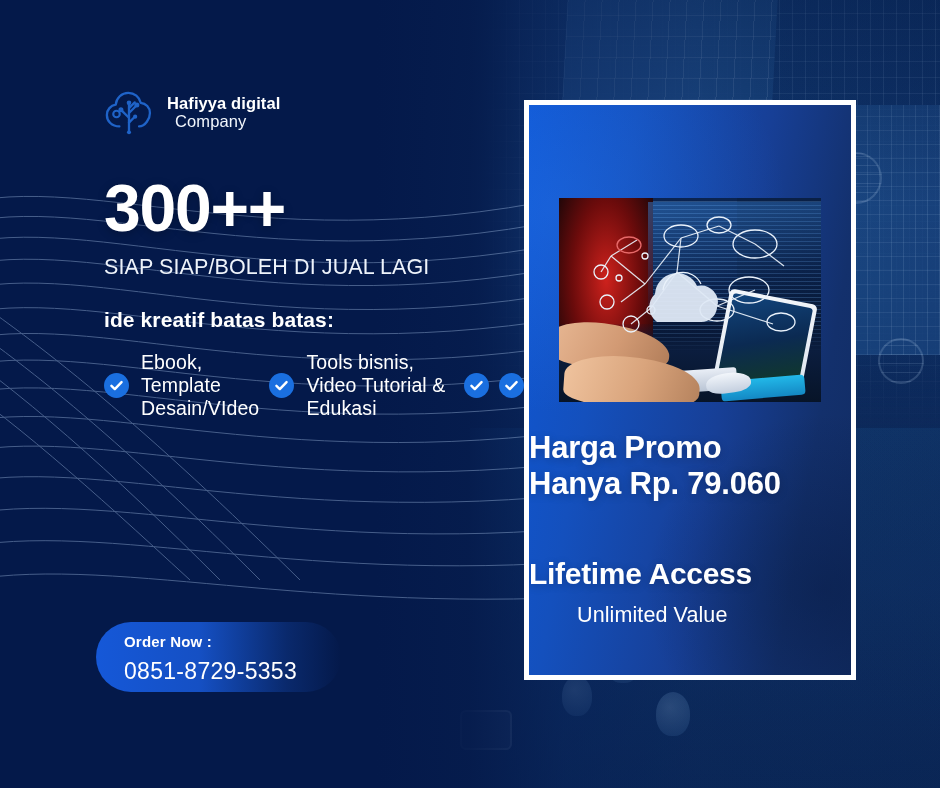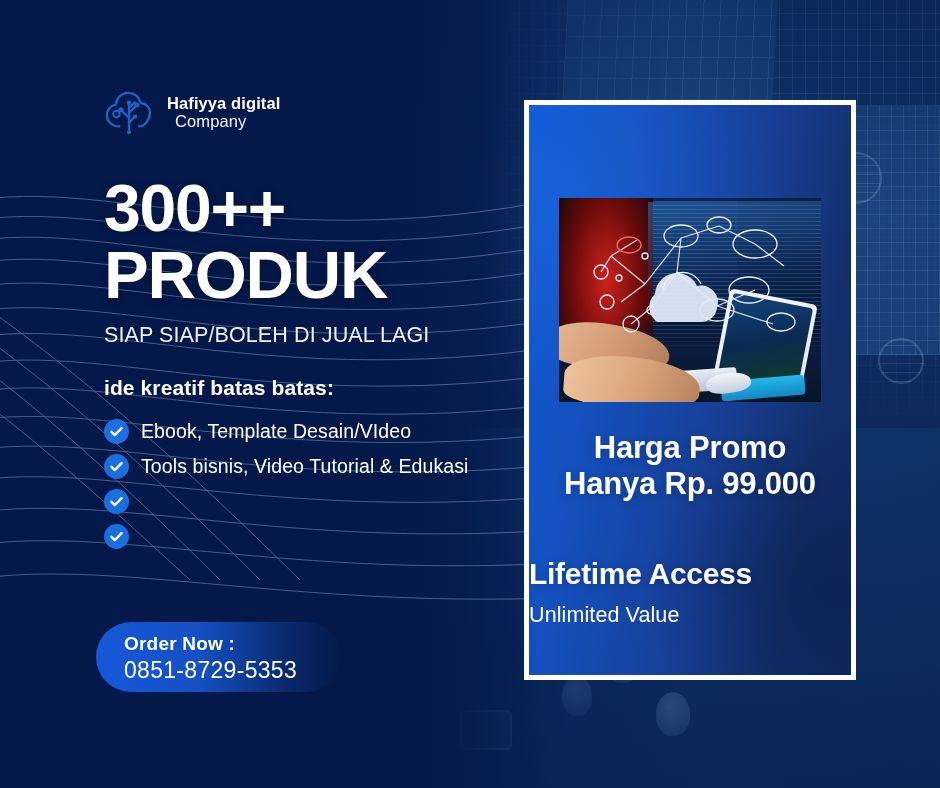--- a/index.html
+++ b/index.html
@@ -111,37 +111,37 @@
 
   .subline{
     margin-top:16px;
     color:#eef3fa; font-size:21.5px; font-weight:400; letter-spacing:.1px;
   }
   .kicker{
     margin-top:28px;
     color:#ffffff; font-size:21px; font-weight:bold; letter-spacing:.1px;
   }
 
-  .list{ margin-top:19px; display:flex; flex-direction:column; gap:10px; }
+  .list{ margin-top:19px; display:flex; flex-direction:row; gap:10px; }
   .li{ display:flex; align-items:center; gap:12px; }
   .check{
     width:25px; height:25px; flex:0 0 auto; border-radius:50%;
     background:#1a6fe0; display:flex; align-items:center; justify-content:center;
   }
   .check svg{ width:15px; height:15px; display:block; }
   .li-text{ color:#ffffff; font-size:19.5px; letter-spacing:.1px; }
 
   .order{
     position:absolute; left:96px; top:622px;
     width:245px; height:70px; border-radius:35px;
     background:linear-gradient(90deg,#1558d8 0%, #1550c4 42%, rgba(14,54,136,.55) 78%, rgba(8,33,92,0) 100%);
     padding:11px 0 0 28px;
   }
-  .order-label{ color:#ffffff; font-size:19px; font-weight:bold; letter-spacing:.2px; }
-  .order-phone{ color:#ffffff; font-size:23px; font-weight:400; letter-spacing:.3px; margin-top:2px; }
+  .order-label{ color:#ffffff; font-size:15px; font-weight:bold; letter-spacing:.2px; }
+  .order-phone{ color:#ffffff; font-size:23px; font-weight:400; letter-spacing:.3px; margin-top:8px; }
 
   
   .card{
     position:absolute; left:524px; top:100px; width:332px; height:580px;
     border:5px solid #ffffff;
     background:linear-gradient(100deg,#0f57d4 0%, #1450bd 26%, #173f96 58%, #13306c 82%, #112c63 100%);
     overflow:hidden;
   }
   .card-glow{
     position:absolute; inset:0;
@@ -215,32 +215,32 @@
     background:linear-gradient(160deg,#12467f 0%, #0b2a52 50%, #123b24 100%);
   }
   .ph-mousepad{
     position:absolute; left:62%; top:88%; width:32%; height:10%;
     border-radius:4px; transform:rotate(-5deg);
     background:linear-gradient(180deg,#22b8e8,#1488c4);
   }
   .ph-net{ position:absolute; inset:0; }
   .ph-net svg{ width:100%; height:100%; display:block; }
 
-  .card-price{ position:absolute; left:0; right:0; top:325px; text-align:center; }
+  .card-price{ position:absolute; left:0; right:0; top:325px; }
   .price-l1, .price-l2{
     color:#ffffff; font-weight:bold; font-size:31px; line-height:1.16;
     letter-spacing:-.2px; text-shadow:0 2px 8px rgba(0,0,0,.22);
   }
   .card-life{ position:absolute; left:0; right:0; top:452px; text-align:left; }
   .life-main{
     color:#ffffff; font-weight:bold; font-size:30px; letter-spacing:-.3px;
     text-shadow:0 2px 8px rgba(0,0,0,.22);
   }
   .life-sub{
-    margin-top:12px; color:#ffffff; font-weight:400; font-size:21.5px; letter-spacing:.1px;
+    margin-top:12px; color:#ffffff; font-weight:400; font-size:21.5px; letter-spacing:.1px;padding-left:48px;
   }
 </style>
 </head>
 <body>
 
 <div class="poster">
 
   <div class="bg-city">
     <div class="bg-buildings"></div>
     <div class="bg-tower"></div>
@@ -312,21 +312,20 @@
         </svg>
       </div>
       <div class="brand-text">
         <div class="brand-top">Hafiyya digital</div>
         <div class="brand-bot">Company</div>
       </div>
     </div>
 
     <div class="headline">
       <div class="hl-line l1">300++</div>
-      <div class="hl-line l2">PRODUK</div>
     </div>
 
     <div class="subline">SIAP SIAP/BOLEH DI JUAL LAGI</div>
     <div class="kicker">ide kreatif batas batas:</div>
 
     <div class="list">
       <div class="li">
         <span class="check">
           <svg viewBox="0 0 16 16" aria-hidden="true">
               <path d="M2.6,8.4 L6.2,11.8 L13.4,4.4" fill="none" stroke="#ffffff" stroke-width="2.6" stroke-linecap="round" stroke-linejoin="round"></path>
@@ -420,21 +419,21 @@
           </g>
           <g stroke="#eaf2fb" stroke-width="1.2" fill="none">
             <path d="M104,92 a20,20 0 0 1 38,-6"></path>
           </g>
         </svg>
       </div>
     </div>
 
     <div class="card-price">
       <div class="price-l1">Harga Promo</div>
-      <div class="price-l2">Hanya Rp. 99.000</div>
+      <div class="price-l2">Hanya Rp. 79.060</div>
     </div>
 
     <div class="card-life">
       <div class="life-main">Lifetime Access</div>
       <div class="life-sub">Unlimited Value</div>
     </div>
   </div>
 
 </div>
 

